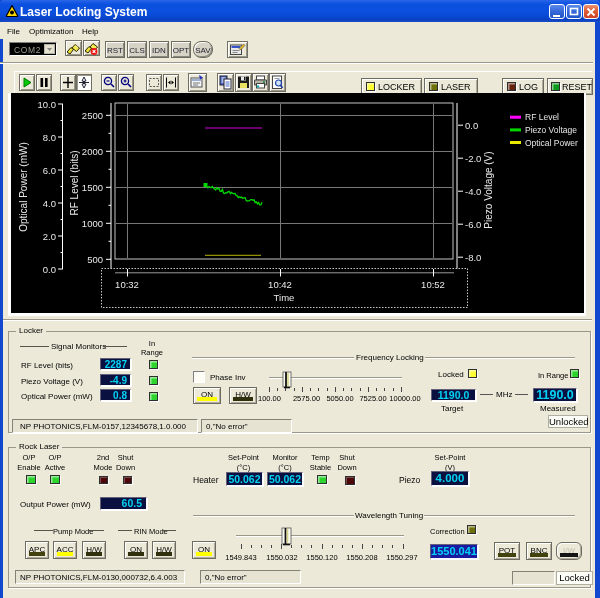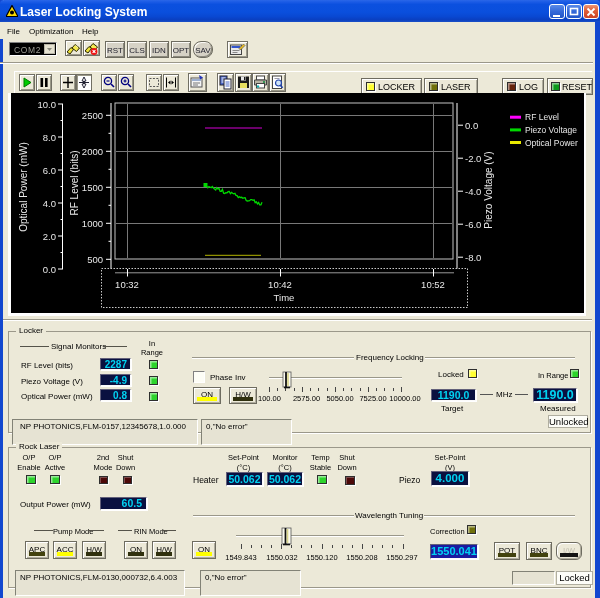--- a/index.html
+++ b/index.html
@@ -22,21 +22,21 @@
   font-size:8px; text-align:center; color:#22222e; }
 .disp { position:absolute; background:#0a1140; color:#00d2f2; font-weight:bold; text-align:right;
   border-top:1px solid #62607a; border-left:1px solid #62607a; border-right:1px solid #fbfbfb; border-bottom:1px solid #fbfbfb;
   box-shadow:1px 1px 0 #fff; }
 .led { position:absolute; border:1px solid #2e2e2e; box-shadow:1px 1px 0 #fff, inset 1.5px 1.5px 0 rgba(255,255,255,0.5); }
 .led.dk { box-shadow:1px 1px 0 #fff, inset 1px 1px 0 rgba(255,255,255,0.28); background:#4c0808 !important; }
 .lbl { position:absolute; color:#000; font-size:8px; white-space:nowrap; }
 .hdr { position:absolute; color:#000; font-size:7.5px; text-align:center; white-space:nowrap; }
 .group { position:absolute; border:1px solid #9b988a; box-shadow:1px 1px 0 #fff; }
 .etch { position:absolute; height:2px; border-top:1px solid #9b988a; border-bottom:1px solid #fff; }
-.statbox { position:absolute; height:26px; background:#e6e3d3; font-size:8px; color:#000;
+.statbox { position:absolute; height:14px; background:#e6e3d3; font-size:8px; color:#000;
   border-top:1px solid #828276; border-left:1px solid #828276; border-right:1px solid #fff; border-bottom:1px solid #fff;
   padding:2px 0 0 4px; overflow:hidden; white-space:nowrap; }
 .lvbtn { position:absolute; background:#ece9d8; border:1px solid #6e6c60; box-shadow:inset 1px 1px 0 #fff, inset -1px -1px 0 #b0ad9e;
   font-size:8px; color:#000; text-align:center; }
 .lvbtn .strip { position:absolute; left:3px; right:3px; bottom:2.5px; height:3.5px; }
 </style>
 </head>
 <body>
 <div id="win">
     <div id="cl">

